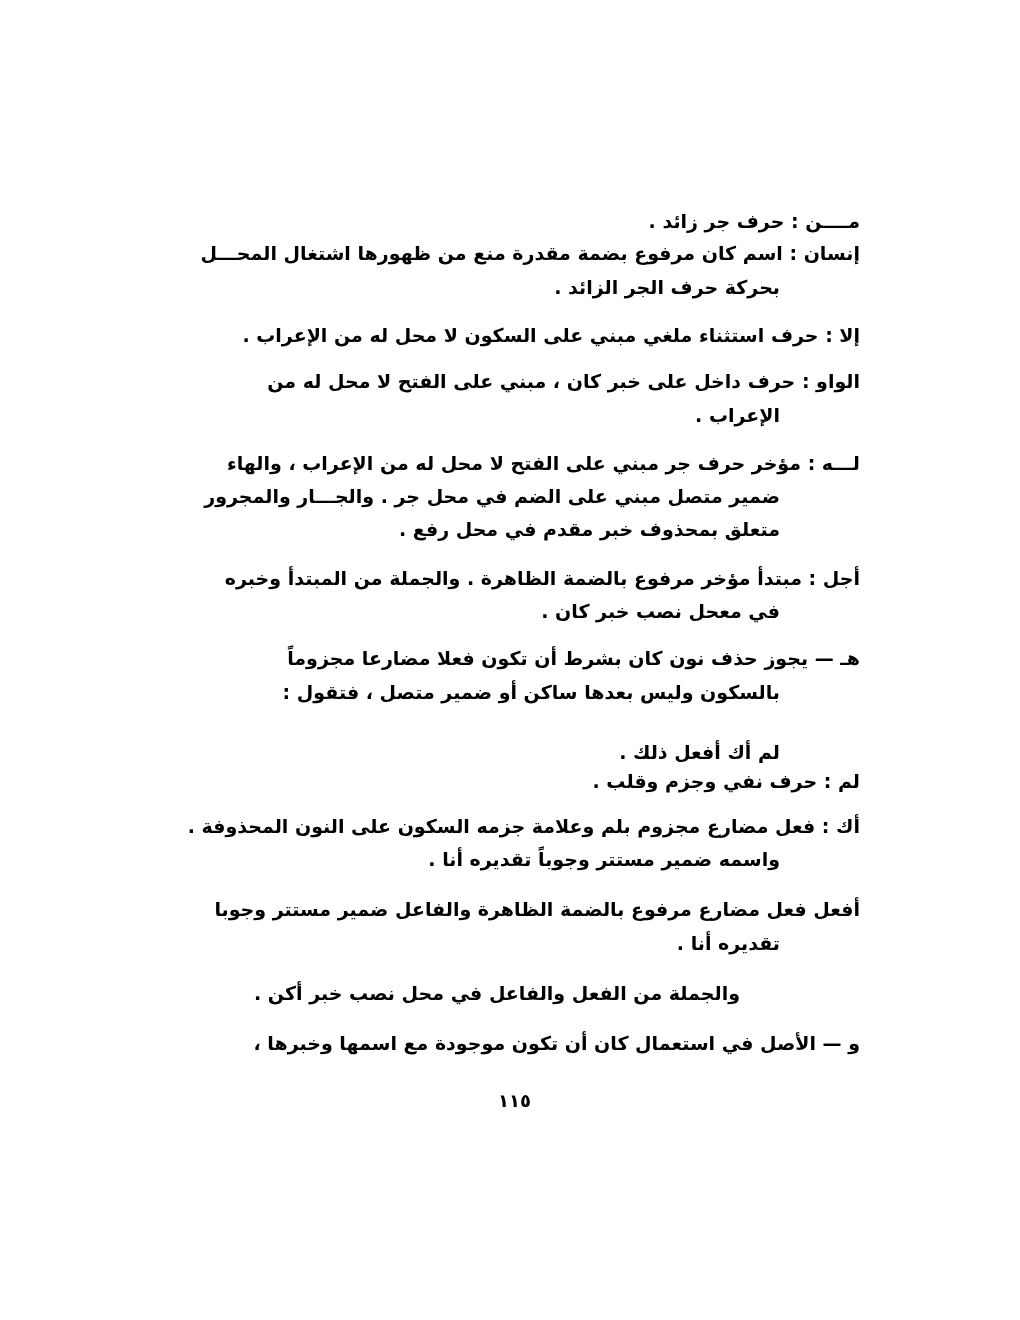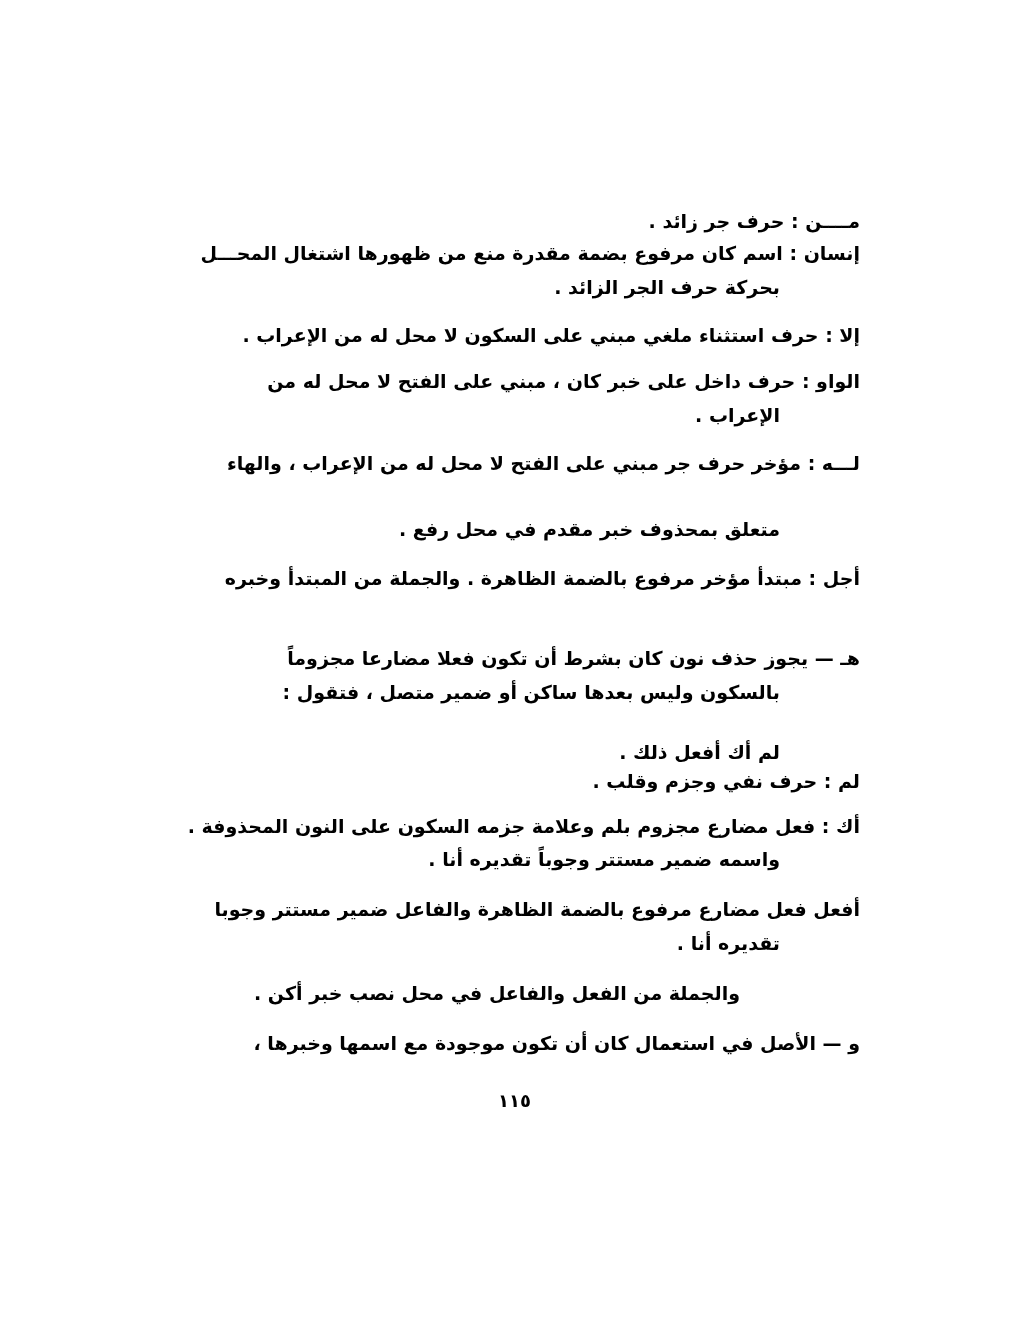--- a/index.html
+++ b/index.html
@@ -13,22 +13,24 @@
 <body>
 
 <div class="page" id="page">
     <div class="line" style="right: 160px; top: 208px;">مــــن : حرف جر زائد .</div>
     <div class="line" style="right: 160px; top: 240px;">إنسان : اسم كان مرفوع بضمة مقدرة منع من ظهورها اشتغال المحـــل</div>
     <div class="line" style="right: 240px; top: 274px;">بحركة حرف الجر الزائد .</div>
     <div class="line" style="right: 160px; top: 322px;">إلا   : حرف استثناء ملغي مبني على السكون لا محل له من الإعراب .</div>
     <div class="line" style="right: 160px; top: 368px;">الواو  : حرف داخل على خبر كان ، مبني على الفتح لا محل له من</div>
     <div class="line" style="right: 240px; top: 402px;">الإعراب .</div>
     <div class="line" style="right: 160px; top: 450px;">لـــه : مؤخر حرف جر مبني على الفتح لا محل له من الإعراب ، والهاء</div>
+    <div class="line" style="right: 240px; top: 483px;">ضمير متصل مبني على الضم في محل جر . والجـــار والمجرور</div>
     <div class="line" style="right: 240px; top: 516px;">متعلق بمحذوف خبر مقدم في محل رفع .</div>
     <div class="line" style="right: 160px; top: 565px;">أجل : مبتدأ مؤخر مرفوع بالضمة الظاهرة . والجملة من المبتدأ وخبره</div>
+    <div class="line" style="right: 240px; top: 598px;">في معحل نصب خبر كان .</div>
     <div class="line" style="right: 160px; top: 645px;">هـ — يجوز حذف نون كان بشرط أن تكون فعلا مضارعا مجزوماً</div>
     <div class="line" style="right: 240px; top: 679px;">بالسكون وليس بعدها ساكن أو ضمير متصل ، فتقول :</div>
     <div class="line" style="right: 240px; top: 712px; margin-top: 27px;">لم أك أفعل ذلك .</div>
     <div class="line" style="right: 160px; top: 768px;">لم     : حرف نفي وجزم وقلب .</div>
     <div class="line" style="right: 160px; top: 813px;">أك   : فعل مضارع مجزوم بلم وعلامة جزمه السكون على النون المحذوفة .</div>
     <div class="line" style="right: 240px; top: 846px;">واسمه ضمير مستتر وجوباً تقديره أنا .</div>
     <div class="line" style="right: 160px; top: 896px;">أفعل  فعل مضارع مرفوع بالضمة الظاهرة والفاعل ضمير مستتر وجوبا</div>
     <div class="line" style="right: 240px; top: 930px;">تقديره أنا .</div>
     <div class="line" style="right: 280px; top: 980px;">والجملة من الفعل والفاعل في محل نصب خبر أكن .</div>
     <div class="line" style="right: 160px; top: 1030px;">و — الأصل في استعمال كان أن تكون موجودة مع اسمها وخبرها ،</div>

